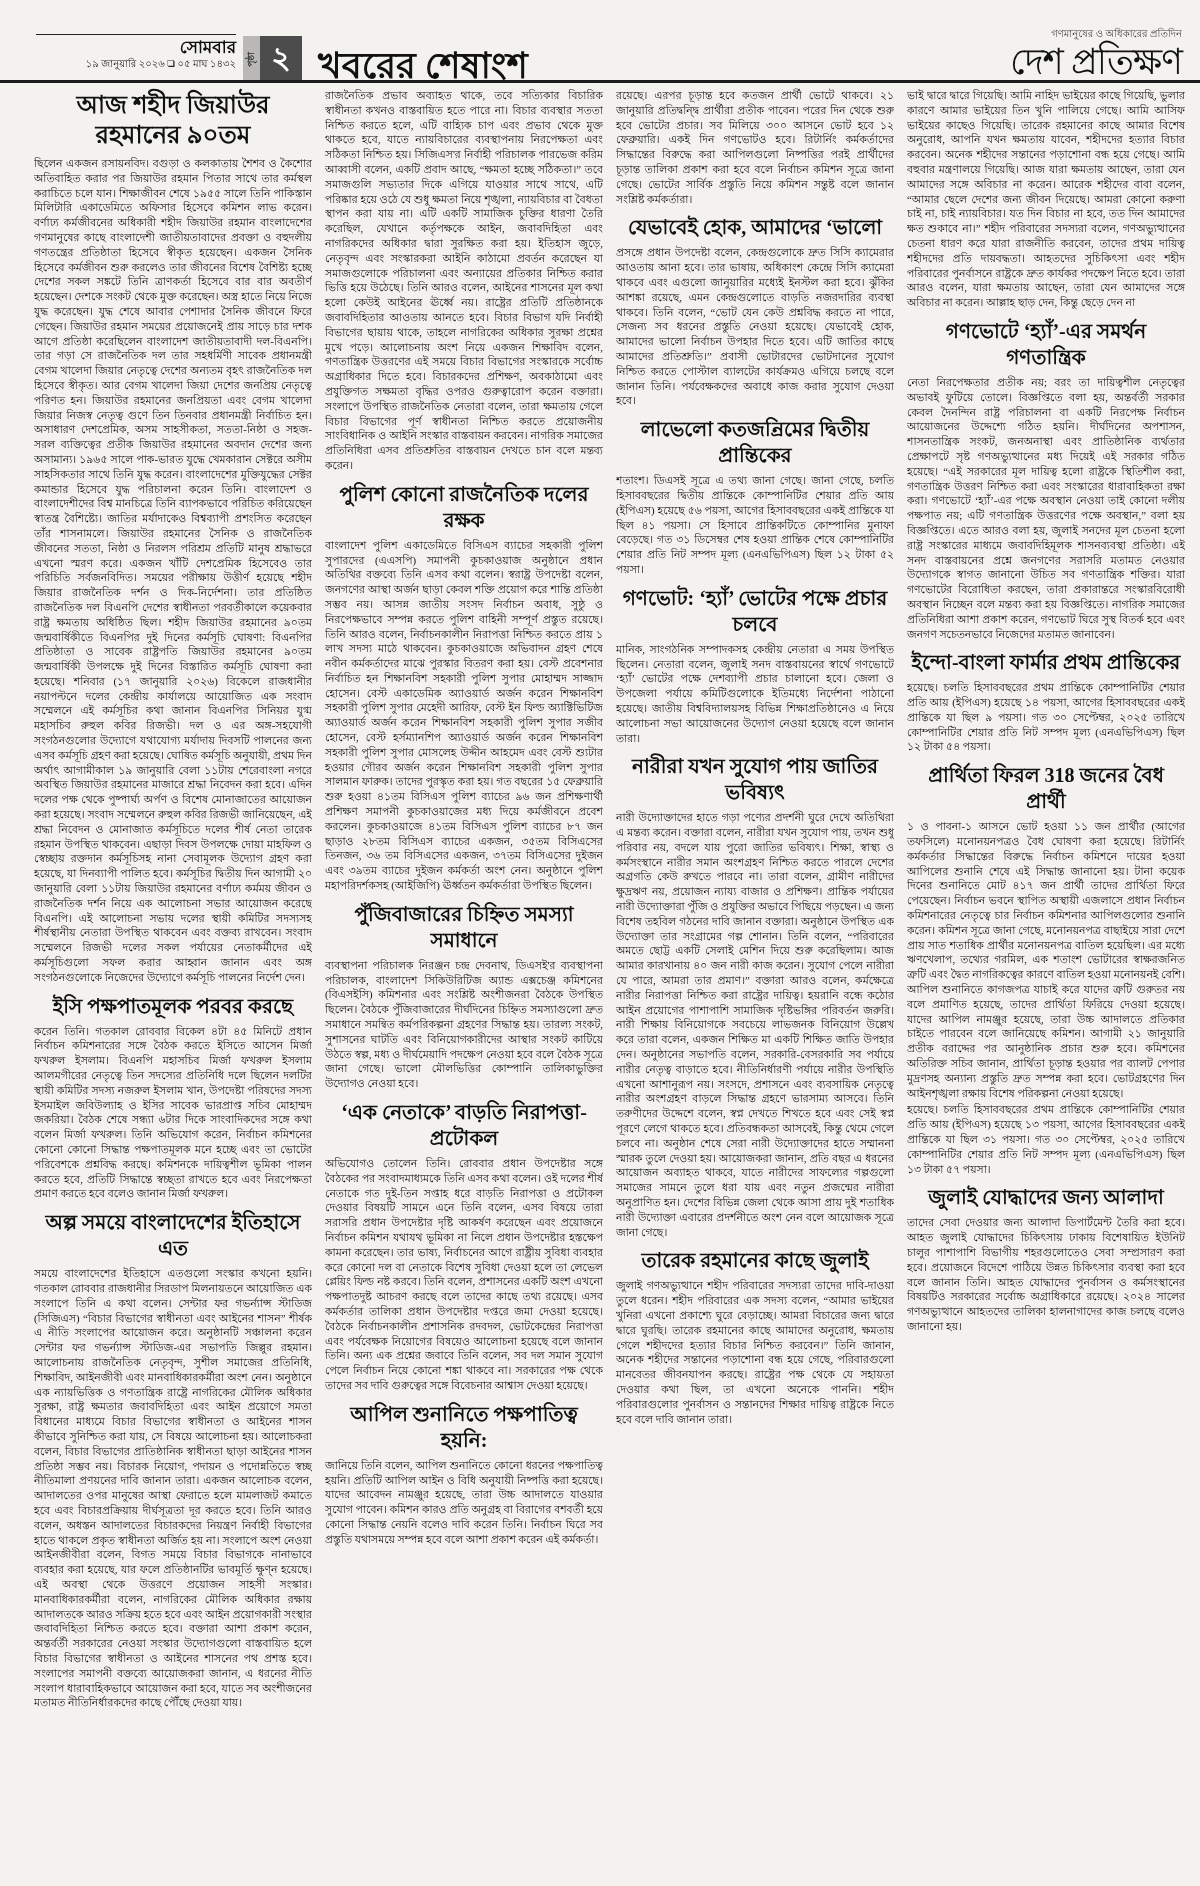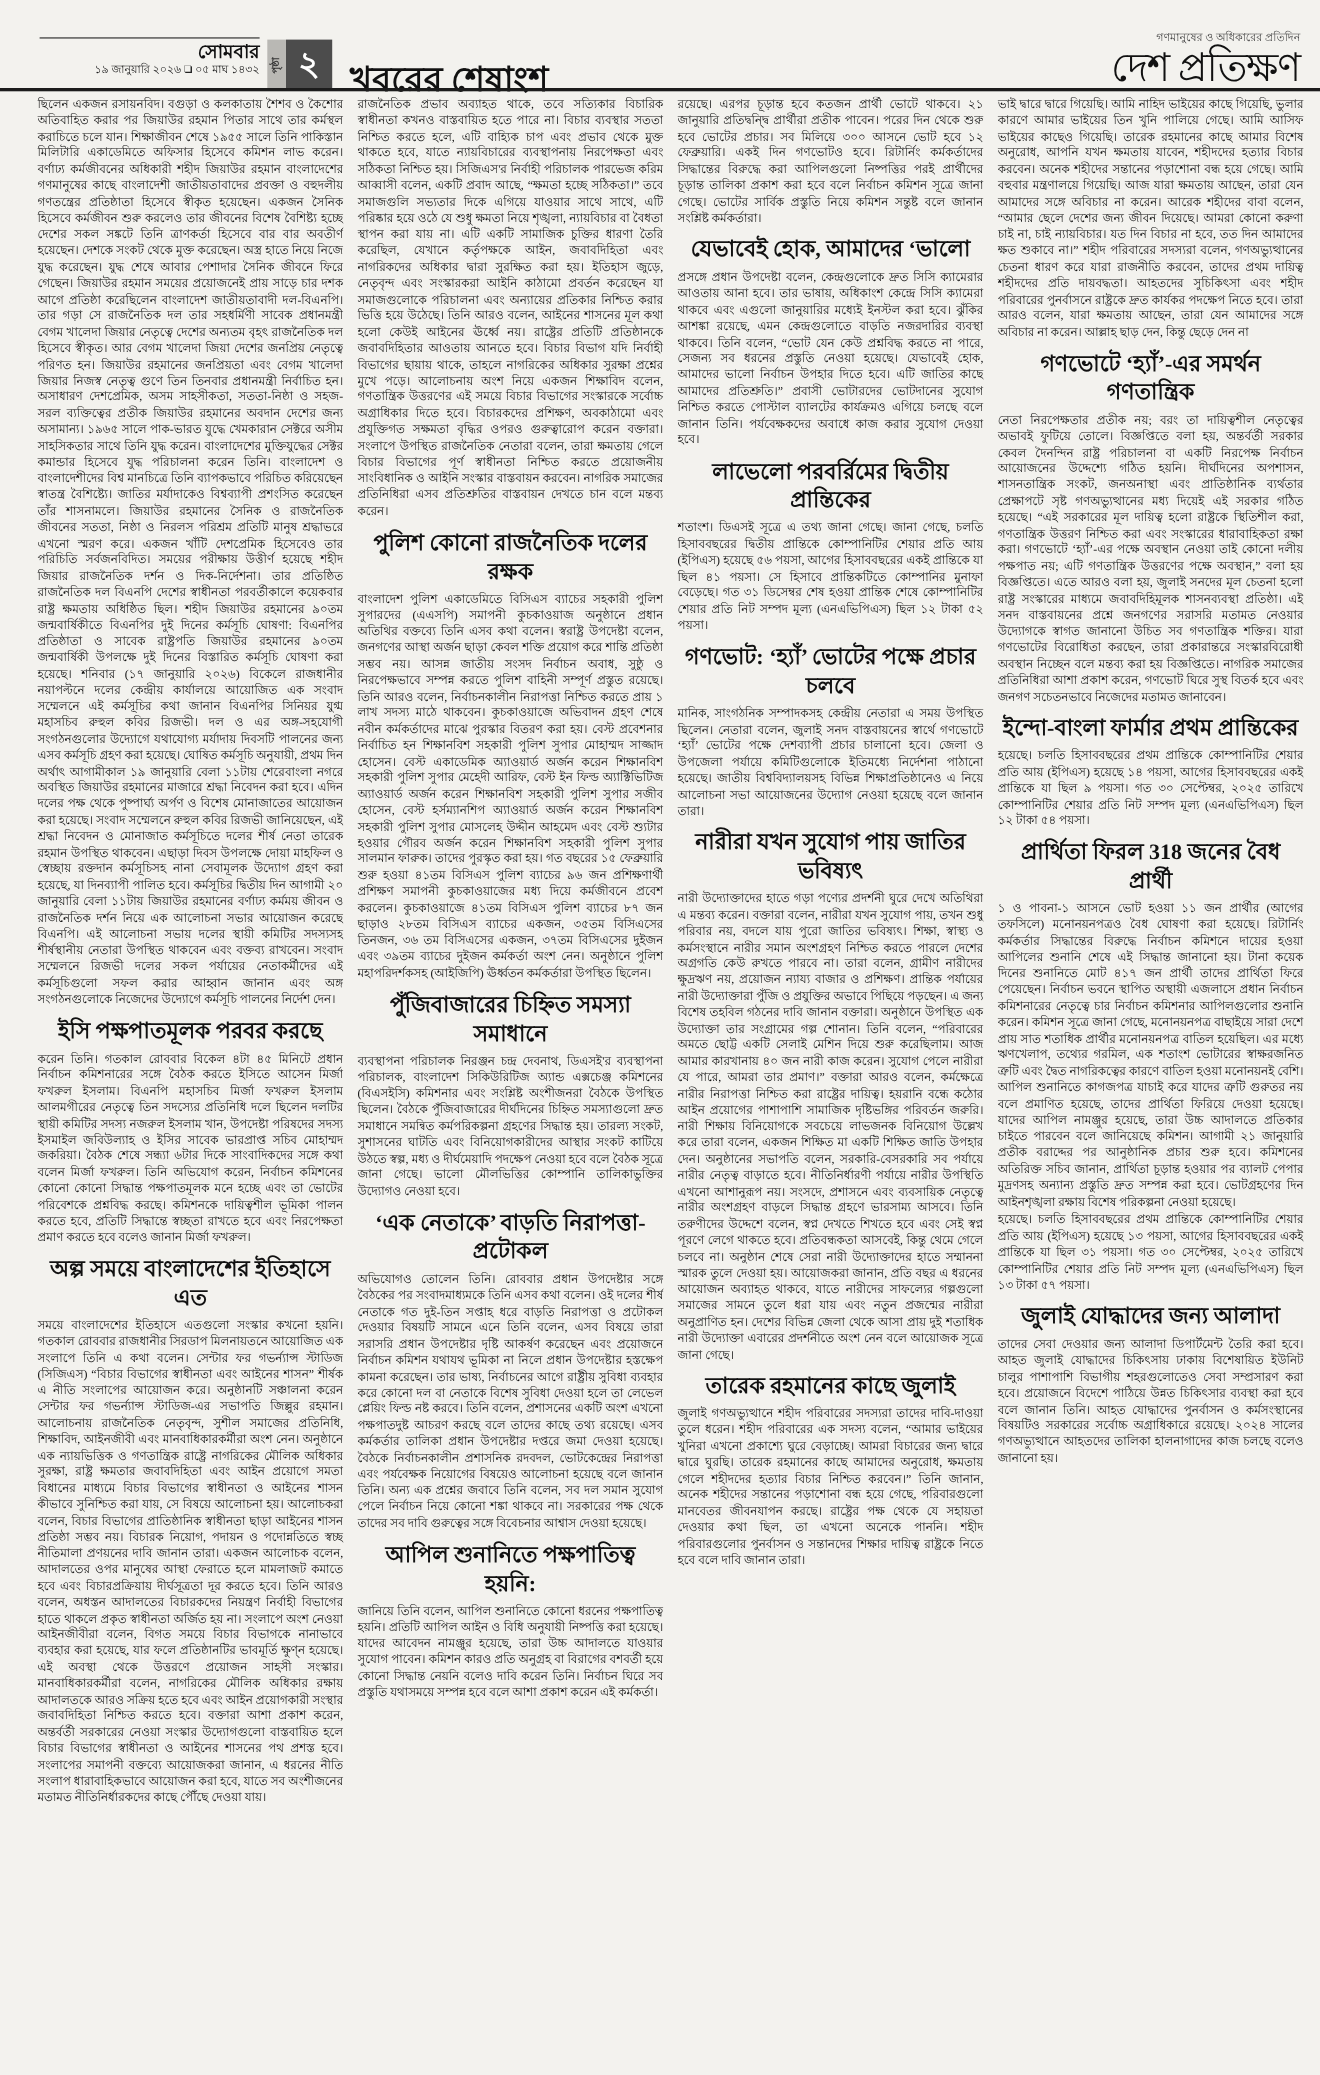--- a/index.html
+++ b/index.html
@@ -13,21 +13,21 @@
   
   .masthead{position:absolute;left:0;top:0;width:1200px;height:82px;}
   .date-block{position:absolute;left:36px;top:34px;width:200px;text-align:right;}
   .date-block .rule{border-top:1.5px solid #222;margin-bottom:3px;}
   .day{font-weight:bold;font-size:17px;line-height:19px;}
   .dateline{font-size:10px;line-height:13px;color:#222;}
   .pagebox{position:absolute;left:243px;top:36px;height:46px;display:flex;}
   .pagebox .strip{width:17px;background:#b9b8b4;color:#333;display:flex;align-items:center;justify-content:center;}
   .pagebox .strip span{transform:rotate(-90deg);font-size:9px;font-weight:bold;white-space:nowrap;}
   .pagebox .num{width:42px;background:#4c4c4c;color:#fff;display:flex;align-items:center;justify-content:center;font-size:30px;font-weight:bold;}
-  .section-title{position:absolute;left:318px;top:48px;font-size:31px;font-weight:900;letter-spacing:0;}
+  .section-title{position:absolute;left:318px;top:38px;font-size:36px;font-weight:900;letter-spacing:0;}
   .brand-block{position:absolute;right:18px;top:26px;text-align:right;}
   .brand-tagline{font-size:10px;color:#444;margin-bottom:1px;}
   .brand{font-size:36px;font-weight:400;line-height:36px;letter-spacing:-1px;}
   .head-rule{position:absolute;left:0;top:80px;width:1200px;border-top:3px solid #1c1c1c;}
 
   
   .cols{position:absolute;left:34px;top:88px;width:1152px;height:1792px;
         display:flex;gap:13px;}
   .col{width:278px;height:1792px;overflow:hidden;}
   .headline{font-size:24.5px;font-weight:900;text-align:center;line-height:30px;margin:2px 0 6px 0;}
@@ -55,20 +55,21 @@
     <div class="section-title">খবরের শেষাংশ</div>
     <div class="brand-block">
       <div class="brand-tagline">গণমানুষের ও অধিকারের প্রতিদিন</div>
       <div class="brand">দেশ প্রতিক্ষণ</div>
     </div>
     <div class="head-rule"></div>
   </div>
 
   <div class="cols">
     <div class="col">
+        <div class="headline">আজ শহীদ জিয়াউর রহমানের ৯০তম</div>
         <div class="para">ছিলেন একজন রসায়নবিদ। বগুড়া ও কলকাতায় শৈশব ও কৈশোর অতিবাহিত করার পর জিয়াউর রহমান পিতার সাথে তার কর্মস্থল করাচিতে চলে যান। শিক্ষাজীবন শেষে ১৯৫৫ সালে তিনি পাকিস্তান মিলিটারি একাডেমিতে অফিসার হিসেবে কমিশন লাভ করেন। বর্ণাঢ্য কর্মজীবনের অধিকারী শহীদ জিয়াউর রহমান বাংলাদেশের গণমানুষের কাছে বাংলাদেশী জাতীয়তাবাদের প্রবক্তা ও বহুদলীয় গণতন্ত্রের প্রতিষ্ঠাতা হিসেবে স্বীকৃত হয়েছেন। একজন সৈনিক হিসেবে কর্মজীবন শুরু করলেও তার জীবনের বিশেষ বৈশিষ্ট্য হচ্ছে দেশের সকল সঙ্কটে তিনি ত্রাণকর্তা হিসেবে বার বার অবতীর্ণ হয়েছেন। দেশকে সংকট থেকে মুক্ত করেছেন। অস্ত্র হাতে নিয়ে নিজে যুদ্ধ করেছেন। যুদ্ধ শেষে আবার পেশাদার সৈনিক জীবনে ফিরে গেছেন। জিয়াউর রহমান সময়ের প্রয়োজনেই প্রায় সাড়ে চার দশক আগে প্রতিষ্ঠা করেছিলেন বাংলাদেশ জাতীয়তাবাদী দল-বিএনপি। তার গড়া সে রাজনৈতিক দল তার সহধর্মিণী সাবেক প্রধানমন্ত্রী বেগম খালেদা জিয়ার নেতৃত্বে দেশের অন্যতম বৃহৎ রাজনৈতিক দল হিসেবে স্বীকৃত। আর বেগম খালেদা জিয়া দেশের জনপ্রিয় নেতৃত্বে পরিণত হন। জিয়াউর রহমানের জনপ্রিয়তা এবং বেগম খালেদা জিয়ার নিজস্ব নেতৃত্ব গুণে তিন তিনবার প্রধানমন্ত্রী নির্বাচিত হন। অসাধারণ দেশপ্রেমিক, অসম সাহসীকতা, সততা-নিষ্ঠা ও সহজ-সরল ব্যক্তিত্বের প্রতীক জিয়াউর রহমানের অবদান দেশের জন্য অসামান্য। ১৯৬৫ সালে পাক-ভারত যুদ্ধে খেমকারান সেক্টরে অসীম সাহসিকতার সাথে তিনি যুদ্ধ করেন। বাংলাদেশের মুক্তিযুদ্ধের সেক্টর কমান্ডার হিসেবে যুদ্ধ পরিচালনা করেন তিনি। বাংলাদেশ ও বাংলাদেশীদের বিশ্ব মানচিত্রে তিনি ব্যাপকভাবে পরিচিত করিয়েছেন স্বাতন্ত্র বৈশিষ্ট্যে। জাতির মর্যাদাকেও বিশ্বব্যাপী প্রশংসিত করেছেন তাঁর শাসনামলে। জিয়াউর রহমানের সৈনিক ও রাজনৈতিক জীবনের সততা, নিষ্ঠা ও নিরলস পরিশ্রম প্রতিটি মানুষ শ্রদ্ধাভরে এখনো স্মরণ করে। একজন খাঁটি দেশপ্রেমিক হিসেবেও তার পরিচিতি সর্বজনবিদিত। সময়ের পরীক্ষায় উত্তীর্ণ হয়েছে শহীদ জিয়ার রাজনৈতিক দর্শন ও দিক-নির্দেশনা। তার প্রতিষ্ঠিত রাজনৈতিক দল বিএনপি দেশের স্বাধীনতা পরবর্তীকালে কয়েকবার রাষ্ট্র ক্ষমতায় অধিষ্ঠিত ছিল। শহীদ জিয়াউর রহমানের ৯০তম জন্মবার্ষিকীতে বিএনপির দুই দিনের কর্মসূচি ঘোষণা: বিএনপির প্রতিষ্ঠাতা ও সাবেক রাষ্ট্রপতি জিয়াউর রহমানের ৯০তম জন্মবার্ষিকী উপলক্ষে দুই দিনের বিস্তারিত কর্মসূচি ঘোষণা করা হয়েছে। শনিবার (১৭ জানুয়ারি ২০২৬) বিকেলে রাজধানীর নয়াপল্টনে দলের কেন্দ্রীয় কার্যালয়ে আয়োজিত এক সংবাদ সম্মেলনে এই কর্মসূচির কথা জানান বিএনপির সিনিয়র যুগ্ম মহাসচিব রুহুল কবির রিজভী। দল ও এর অঙ্গ-সহযোগী সংগঠনগুলোর উদ্যোগে যথাযোগ্য মর্যাদায় দিবসটি পালনের জন্য এসব কর্মসূচি গ্রহণ করা হয়েছে। ঘোষিত কর্মসূচি অনুযায়ী, প্রথম দিন অর্থাৎ আগামীকাল ১৯ জানুয়ারি বেলা ১১টায় শেরেবাংলা নগরে অবস্থিত জিয়াউর রহমানের মাজারে শ্রদ্ধা নিবেদন করা হবে। এদিন দলের পক্ষ থেকে পুষ্পার্ঘ্য অর্পণ ও বিশেষ মোনাজাতের আয়োজন করা হয়েছে। সংবাদ সম্মেলনে রুহুল কবির রিজভী জানিয়েছেন, এই শ্রদ্ধা নিবেদন ও মোনাজাত কর্মসূচিতে দলের শীর্ষ নেতা তারেক রহমান উপস্থিত থাকবেন। এছাড়া দিবস উপলক্ষে দোয়া মাহফিল ও স্বেচ্ছায় রক্তদান কর্মসূচিসহ নানা সেবামূলক উদ্যোগ গ্রহণ করা হয়েছে, যা দিনব্যাপী পালিত হবে। কর্মসূচির দ্বিতীয় দিন আগামী ২০ জানুয়ারি বেলা ১১টায় জিয়াউর রহমানের বর্ণাঢ্য কর্মময় জীবন ও রাজনৈতিক দর্শন নিয়ে এক আলোচনা সভার আয়োজন করেছে বিএনপি। এই আলোচনা সভায় দলের স্থায়ী কমিটির সদস্যসহ শীর্ষস্থানীয় নেতারা উপস্থিত থাকবেন এবং বক্তব্য রাখবেন। সংবাদ সম্মেলনে রিজভী দলের সকল পর্যায়ের নেতাকর্মীদের এই কর্মসূচিগুলো সফল করার আহ্বান জানান এবং অঙ্গ সংগঠনগুলোকে নিজেদের উদ্যোগে কর্মসূচি পালনের নির্দেশ দেন।</div>
         <div class="subhead">ইসি পক্ষপাতমূলক পরবর করছে</div>
         <div class="para">করেন তিনি। গতকাল রোববার বিকেল ৪টা ৪৫ মিনিটে প্রধান নির্বাচন কমিশনারের সঙ্গে বৈঠক করতে ইসিতে আসেন মির্জা ফখরুল ইসলাম। বিএনপি মহাসচিব মির্জা ফখরুল ইসলাম আলমগীরের নেতৃত্বে তিন সদস্যের প্রতিনিধি দলে ছিলেন দলটির স্থায়ী কমিটির সদস্য নজরুল ইসলাম খান, উপদেষ্টা পরিষদের সদস্য ইসমাইল জবিউল্যাহ ও ইসির সাবেক ভারপ্রাপ্ত সচিব মোহাম্মদ জকরিয়া। বৈঠক শেষে সন্ধ্যা ৬টার দিকে সাংবাদিকদের সঙ্গে কথা বলেন মির্জা ফখরুল। তিনি অভিযোগ করেন, নির্বাচন কমিশনের কোনো কোনো সিদ্ধান্ত পক্ষপাতমূলক মনে হচ্ছে এবং তা ভোটের পরিবেশকে প্রশ্নবিদ্ধ করছে। কমিশনকে দায়িত্বশীল ভূমিকা পালন করতে হবে, প্রতিটি সিদ্ধান্তে স্বচ্ছতা রাখতে হবে এবং নিরপেক্ষতা প্রমাণ করতে হবে বলেও জানান মির্জা ফখরুল।</div>
         <div class="subhead">অল্প সময়ে বাংলাদেশের ইতিহাসে এত</div>
         <div class="para">সময়ে বাংলাদেশের ইতিহাসে এতগুলো সংস্কার কখনো হয়নি। গতকাল রোববার রাজধানীর সিরডাপ মিলনায়তনে আয়োজিত এক সংলাপে তিনি এ কথা বলেন। সেন্টার ফর গভর্ন্যান্স স্টাডিজ (সিজিএস) “বিচার বিভাগের স্বাধীনতা এবং আইনের শাসন” শীর্ষক এ নীতি সংলাপের আয়োজন করে। অনুষ্ঠানটি সঞ্চালনা করেন সেন্টার ফর গভর্ন্যান্স স্টাডিজ-এর সভাপতি জিল্লুর রহমান। আলোচনায় রাজনৈতিক নেতৃবৃন্দ, সুশীল সমাজের প্রতিনিধি, শিক্ষাবিদ, আইনজীবী এবং মানবাধিকারকর্মীরা অংশ নেন। অনুষ্ঠানে এক ন্যায়ভিত্তিক ও গণতান্ত্রিক রাষ্ট্রে নাগরিকের মৌলিক অধিকার সুরক্ষা, রাষ্ট্র ক্ষমতার জবাবদিহিতা এবং আইন প্রয়োগে সমতা বিধানের মাধ্যমে বিচার বিভাগের স্বাধীনতা ও আইনের শাসন কীভাবে সুনিশ্চিত করা যায়, সে বিষয়ে আলোচনা হয়। আলোচকরা বলেন, বিচার বিভাগের প্রাতিষ্ঠানিক স্বাধীনতা ছাড়া আইনের শাসন প্রতিষ্ঠা সম্ভব নয়। বিচারক নিয়োগ, পদায়ন ও পদোন্নতিতে স্বচ্ছ নীতিমালা প্রণয়নের দাবি জানান তারা। একজন আলোচক বলেন, আদালতের ওপর মানুষের আস্থা ফেরাতে হলে মামলাজট কমাতে হবে এবং বিচারপ্রক্রিয়ায় দীর্ঘসূত্রতা দূর করতে হবে। তিনি আরও বলেন, অধস্তন আদালতের বিচারকদের নিয়ন্ত্রণ নির্বাহী বিভাগের হাতে থাকলে প্রকৃত স্বাধীনতা অর্জিত হয় না। সংলাপে অংশ নেওয়া আইনজীবীরা বলেন, বিগত সময়ে বিচার বিভাগকে নানাভাবে ব্যবহার করা হয়েছে, যার ফলে প্রতিষ্ঠানটির ভাবমূর্তি ক্ষুণ্ন হয়েছে। এই অবস্থা থেকে উত্তরণে প্রয়োজন সাহসী সংস্কার। মানবাধিকারকর্মীরা বলেন, নাগরিকের মৌলিক অধিকার রক্ষায় আদালতকে আরও সক্রিয় হতে হবে এবং আইন প্রয়োগকারী সংস্থার জবাবদিহিতা নিশ্চিত করতে হবে। বক্তারা আশা প্রকাশ করেন, অন্তর্বর্তী সরকারের নেওয়া সংস্কার উদ্যোগগুলো বাস্তবায়িত হলে বিচার বিভাগের স্বাধীনতা ও আইনের শাসনের পথ প্রশস্ত হবে। সংলাপের সমাপনী বক্তব্যে আয়োজকরা জানান, এ ধরনের নীতি সংলাপ ধারাবাহিকভাবে আয়োজন করা হবে, যাতে সব অংশীজনের মতামত নীতিনির্ধারকদের কাছে পৌঁছে দেওয়া যায়।</div>
       </div>
     <div class="col">
         <div class="para">রাজনৈতিক প্রভাব অব্যাহত থাকে, তবে সত্যিকার বিচারিক স্বাধীনতা কখনও বাস্তবায়িত হতে পারে না। বিচার ব্যবস্থার সততা নিশ্চিত করতে হলে, এটি বাহ্যিক চাপ এবং প্রভাব থেকে মুক্ত থাকতে হবে, যাতে ন্যায়বিচারের ব্যবস্থাপনায় নিরপেক্ষতা এবং সঠিকতা নিশ্চিত হয়। সিজিএস'র নির্বাহী পরিচালক পারভেজ করিম আব্বাসী বলেন, একটি প্রবাদ আছে, “ক্ষমতা হচ্ছে সঠিকতা।” তবে সমাজগুলি সভ্যতার দিকে এগিয়ে যাওয়ার সাথে সাথে, এটি পরিষ্কার হয়ে ওঠে যে শুধু ক্ষমতা নিয়ে শৃঙ্খলা, ন্যায়বিচার বা বৈধতা স্থাপন করা যায় না। এটি একটি সামাজিক চুক্তির ধারণা তৈরি করেছিল, যেখানে কর্তৃপক্ষকে আইন, জবাবদিহিতা এবং নাগরিকদের অধিকার দ্বারা সুরক্ষিত করা হয়। ইতিহাস জুড়ে, নেতৃবৃন্দ এবং সংস্কারকরা আইনি কাঠামো প্রবর্তন করেছেন যা সমাজগুলোকে পরিচালনা এবং অন্যায়ের প্রতিকার নিশ্চিত করার ভিত্তি হয়ে উঠেছে। তিনি আরও বলেন, আইনের শাসনের মূল কথা হলো কেউই আইনের ঊর্ধ্বে নয়। রাষ্ট্রের প্রতিটি প্রতিষ্ঠানকে জবাবদিহিতার আওতায় আনতে হবে। বিচার বিভাগ যদি নির্বাহী বিভাগের ছায়ায় থাকে, তাহলে নাগরিকের অধিকার সুরক্ষা প্রশ্নের মুখে পড়ে। আলোচনায় অংশ নিয়ে একজন শিক্ষাবিদ বলেন, গণতান্ত্রিক উত্তরণের এই সময়ে বিচার বিভাগের সংস্কারকে সর্বোচ্চ অগ্রাধিকার দিতে হবে। বিচারকদের প্রশিক্ষণ, অবকাঠামো এবং প্রযুক্তিগত সক্ষমতা বৃদ্ধির ওপরও গুরুত্বারোপ করেন বক্তারা। সংলাপে উপস্থিত রাজনৈতিক নেতারা বলেন, তারা ক্ষমতায় গেলে বিচার বিভাগের পূর্ণ স্বাধীনতা নিশ্চিত করতে প্রয়োজনীয় সাংবিধানিক ও আইনি সংস্কার বাস্তবায়ন করবেন। নাগরিক সমাজের প্রতিনিধিরা এসব প্রতিশ্রুতির বাস্তবায়ন দেখতে চান বলে মন্তব্য করেন।</div>
         <div class="subhead">পুলিশ কোনো রাজনৈতিক দলের রক্ষক</div>
         <div class="para">বাংলাদেশ পুলিশ একাডেমিতে বিসিএস ব্যাচের সহকারী পুলিশ সুপারদের (এএসপি) সমাপনী কুচকাওয়াজ অনুষ্ঠানে প্রধান অতিথির বক্তব্যে তিনি এসব কথা বলেন। স্বরাষ্ট্র উপদেষ্টা বলেন, জনগণের আস্থা অর্জন ছাড়া কেবল শক্তি প্রয়োগ করে শান্তি প্রতিষ্ঠা সম্ভব নয়। আসন্ন জাতীয় সংসদ নির্বাচন অবাধ, সুষ্ঠু ও নিরপেক্ষভাবে সম্পন্ন করতে পুলিশ বাহিনী সম্পূর্ণ প্রস্তুত রয়েছে। তিনি আরও বলেন, নির্বাচনকালীন নিরাপত্তা নিশ্চিত করতে প্রায় ১ লাখ সদস্য মাঠে থাকবেন। কুচকাওয়াজে অভিবাদন গ্রহণ শেষে নবীন কর্মকর্তাদের মাঝে পুরস্কার বিতরণ করা হয়। বেস্ট প্রবেশনার নির্বাচিত হন শিক্ষানবিশ সহকারী পুলিশ সুপার মোহাম্মদ সাজ্জাদ হোসেন। বেস্ট একাডেমিক অ্যাওয়ার্ড অর্জন করেন শিক্ষানবিশ সহকারী পুলিশ সুপার মেহেদী আরিফ, বেস্ট ইন ফিল্ড অ্যাক্টিভিটিজ অ্যাওয়ার্ড অর্জন করেন শিক্ষানবিশ সহকারী পুলিশ সুপার সজীব হোসেন, বেস্ট হর্সম্যানশিপ অ্যাওয়ার্ড অর্জন করেন শিক্ষানবিশ সহকারী পুলিশ সুপার মোসলেহ উদ্দীন আহমেদ এবং বেস্ট শ্যুটার হওয়ার গৌরব অর্জন করেন শিক্ষানবিশ সহকারী পুলিশ সুপার সালমান ফারুক। তাদের পুরস্কৃত করা হয়। গত বছরের ১৫ ফেব্রুয়ারি শুরু হওয়া ৪১তম বিসিএস পুলিশ ব্যাচের ৯৬ জন প্রশিক্ষণার্থী প্রশিক্ষণ সমাপনী কুচকাওয়াজের মধ্য দিয়ে কর্মজীবনে প্রবেশ করলেন। কুচকাওয়াজে ৪১তম বিসিএস পুলিশ ব্যাচের ৮৭ জন ছাড়াও ২৮তম বিসিএস ব্যাচের একজন, ৩৫তম বিসিএসের তিনজন, ৩৬ তম বিসিএসের একজন, ৩৭তম বিসিএসের দুইজন এবং ৩৯তম ব্যাচের দুইজন কর্মকর্তা অংশ নেন। অনুষ্ঠানে পুলিশ মহাপরিদর্শকসহ (আইজিপি) ঊর্ধ্বতন কর্মকর্তারা উপস্থিত ছিলেন।</div>
@@ -76,21 +77,21 @@
         <div class="para">ব্যবস্থাপনা পরিচালক নিরঞ্জন চন্দ্র দেবনাথ, ডিএসই'র ব্যবস্থাপনা পরিচালক, বাংলাদেশ সিকিউরিটিজ অ্যান্ড এক্সচেঞ্জ কমিশনের (বিএসইসি) কমিশনার এবং সংশ্লিষ্ট অংশীজনরা বৈঠকে উপস্থিত ছিলেন। বৈঠকে পুঁজিবাজারের দীর্ঘদিনের চিহ্নিত সমস্যাগুলো দ্রুত সমাধানে সমন্বিত কর্মপরিকল্পনা গ্রহণের সিদ্ধান্ত হয়। তারল্য সংকট, সুশাসনের ঘাটতি এবং বিনিয়োগকারীদের আস্থার সংকট কাটিয়ে উঠতে স্বল্প, মধ্য ও দীর্ঘমেয়াদি পদক্ষেপ নেওয়া হবে বলে বৈঠক সূত্রে জানা গেছে। ভালো মৌলভিত্তির কোম্পানি তালিকাভুক্তির উদ্যোগও নেওয়া হবে।</div>
         <div class="subhead">‘এক নেতাকে’ বাড়তি নিরাপত্তা-প্রটোকল</div>
         <div class="para">অভিযোগও তোলেন তিনি। রোববার প্রধান উপদেষ্টার সঙ্গে বৈঠকের পর সংবাদমাধ্যমকে তিনি এসব কথা বলেন। ওই দলের শীর্ষ নেতাকে গত দুই-তিন সপ্তাহ ধরে বাড়তি নিরাপত্তা ও প্রটোকল দেওয়ার বিষয়টি সামনে এনে তিনি বলেন, এসব বিষয়ে তারা সরাসরি প্রধান উপদেষ্টার দৃষ্টি আকর্ষণ করেছেন এবং প্রয়োজনে নির্বাচন কমিশন যথাযথ ভূমিকা না নিলে প্রধান উপদেষ্টার হস্তক্ষেপ কামনা করেছেন। তার ভাষ্য, নির্বাচনের আগে রাষ্ট্রীয় সুবিধা ব্যবহার করে কোনো দল বা নেতাকে বিশেষ সুবিধা দেওয়া হলে তা লেভেল প্লেয়িং ফিল্ড নষ্ট করবে। তিনি বলেন, প্রশাসনের একটি অংশ এখনো পক্ষপাতদুষ্ট আচরণ করছে বলে তাদের কাছে তথ্য রয়েছে। এসব কর্মকর্তার তালিকা প্রধান উপদেষ্টার দপ্তরে জমা দেওয়া হয়েছে। বৈঠকে নির্বাচনকালীন প্রশাসনিক রদবদল, ভোটকেন্দ্রের নিরাপত্তা এবং পর্যবেক্ষক নিয়োগের বিষয়েও আলোচনা হয়েছে বলে জানান তিনি। অন্য এক প্রশ্নের জবাবে তিনি বলেন, সব দল সমান সুযোগ পেলে নির্বাচন নিয়ে কোনো শঙ্কা থাকবে না। সরকারের পক্ষ থেকে তাদের সব দাবি গুরুত্বের সঙ্গে বিবেচনার আশ্বাস দেওয়া হয়েছে।</div>
         <div class="subhead">আপিল শুনানিতে পক্ষপাতিত্ব হয়নি:</div>
         <div class="para">জানিয়ে তিনি বলেন, আপিল শুনানিতে কোনো ধরনের পক্ষপাতিত্ব হয়নি। প্রতিটি আপিল আইন ও বিধি অনুযায়ী নিষ্পত্তি করা হয়েছে। যাদের আবেদন নামঞ্জুর হয়েছে, তারা উচ্চ আদালতে যাওয়ার সুযোগ পাবেন। কমিশন কারও প্রতি অনুগ্রহ বা বিরাগের বশবর্তী হয়ে কোনো সিদ্ধান্ত নেয়নি বলেও দাবি করেন তিনি। নির্বাচন ঘিরে সব প্রস্তুতি যথাসময়ে সম্পন্ন হবে বলে আশা প্রকাশ করেন এই কর্মকর্তা।</div>
       </div>
     <div class="col">
         <div class="para">রয়েছে। এরপর চূড়ান্ত হবে কতজন প্রার্থী ভোটে থাকবে। ২১ জানুয়ারি প্রতিদ্বন্দ্বি প্রার্থীরা প্রতীক পাবেন। পরের দিন থেকে শুরু হবে ভোটের প্রচার। সব মিলিয়ে ৩০০ আসনে ভোট হবে ১২ ফেব্রুয়ারি। একই দিন গণভোটও হবে। রিটার্নিং কর্মকর্তাদের সিদ্ধান্তের বিরুদ্ধে করা আপিলগুলো নিষ্পত্তির পরই প্রার্থীদের চূড়ান্ত তালিকা প্রকাশ করা হবে বলে নির্বাচন কমিশন সূত্রে জানা গেছে। ভোটের সার্বিক প্রস্তুতি নিয়ে কমিশন সন্তুষ্ট বলে জানান সংশ্লিষ্ট কর্মকর্তারা।</div>
         <div class="subhead">যেভাবেই হোক, আমাদের ‘ভালো</div>
         <div class="para">প্রসঙ্গে প্রধান উপদেষ্টা বলেন, কেন্দ্রগুলোকে দ্রুত সিসি ক্যামেরার আওতায় আনা হবে। তার ভাষায়, অধিকাংশ কেন্দ্রে সিসি ক্যামেরা থাকবে এবং এগুলো জানুয়ারির মধ্যেই ইনস্টল করা হবে। ঝুঁকির আশঙ্কা রয়েছে, এমন কেন্দ্রগুলোতে বাড়তি নজরদারির ব্যবস্থা থাকবে। তিনি বলেন, “ভোট যেন কেউ প্রশ্নবিদ্ধ করতে না পারে, সেজন্য সব ধরনের প্রস্তুতি নেওয়া হয়েছে। যেভাবেই হোক, আমাদের ভালো নির্বাচন উপহার দিতে হবে। এটি জাতির কাছে আমাদের প্রতিশ্রুতি।” প্রবাসী ভোটারদের ভোটদানের সুযোগ নিশ্চিত করতে পোস্টাল ব্যালটের কার্যক্রমও এগিয়ে চলছে বলে জানান তিনি। পর্যবেক্ষকদের অবাধে কাজ করার সুযোগ দেওয়া হবে।</div>
-        <div class="subhead">লাভেলো পরবর্রিমের দ্বিতীয় প্রান্তিকের</div>
+        <div class="subhead">লাভেলো কতজন্রিমের দ্বিতীয় প্রান্তিকের</div>
         <div class="para">শতাংশ। ডিএসই সূত্রে এ তথ্য জানা গেছে। জানা গেছে, চলতি হিসাববছরের দ্বিতীয় প্রান্তিকে কোম্পানিটির শেয়ার প্রতি আয় (ইপিএস) হয়েছে ৫৬ পয়সা, আগের হিসাববছরের একই প্রান্তিকে যা ছিল ৪১ পয়সা। সে হিসাবে প্রান্তিকটিতে কোম্পানির মুনাফা বেড়েছে। গত ৩১ ডিসেম্বর শেষ হওয়া প্রান্তিক শেষে কোম্পানিটির শেয়ার প্রতি নিট সম্পদ মূল্য (এনএভিপিএস) ছিল ১২ টাকা ৫২ পয়সা।</div>
         <div class="subhead">গণভোট: ‘হ্যাঁ’ ভোটের পক্ষে প্রচার চলবে</div>
         <div class="para">মানিক, সাংগঠনিক সম্পাদকসহ কেন্দ্রীয় নেতারা এ সময় উপস্থিত ছিলেন। নেতারা বলেন, জুলাই সনদ বাস্তবায়নের স্বার্থে গণভোটে ‘হ্যাঁ’ ভোটের পক্ষে দেশব্যাপী প্রচার চালানো হবে। জেলা ও উপজেলা পর্যায়ে কমিটিগুলোকে ইতিমধ্যে নির্দেশনা পাঠানো হয়েছে। জাতীয় বিশ্ববিদ্যালয়সহ বিভিন্ন শিক্ষাপ্রতিষ্ঠানেও এ নিয়ে আলোচনা সভা আয়োজনের উদ্যোগ নেওয়া হয়েছে বলে জানান তারা।</div>
         <div class="subhead">নারীরা যখন সুযোগ পায় জাতির ভবিষ্যৎ</div>
         <div class="para">নারী উদ্যোক্তাদের হাতে গড়া পণ্যের প্রদর্শনী ঘুরে দেখে অতিথিরা এ মন্তব্য করেন। বক্তারা বলেন, নারীরা যখন সুযোগ পায়, তখন শুধু পরিবার নয়, বদলে যায় পুরো জাতির ভবিষ্যৎ। শিক্ষা, স্বাস্থ্য ও কর্মসংস্থানে নারীর সমান অংশগ্রহণ নিশ্চিত করতে পারলে দেশের অগ্রগতি কেউ রুখতে পারবে না। তারা বলেন, গ্রামীণ নারীদের ক্ষুদ্রঋণ নয়, প্রয়োজন ন্যায্য বাজার ও প্রশিক্ষণ। প্রান্তিক পর্যায়ের নারী উদ্যোক্তারা পুঁজি ও প্রযুক্তির অভাবে পিছিয়ে পড়ছেন। এ জন্য বিশেষ তহবিল গঠনের দাবি জানান বক্তারা। অনুষ্ঠানে উপস্থিত এক উদ্যোক্তা তার সংগ্রামের গল্প শোনান। তিনি বলেন, “পরিবারের অমতে ছোট্ট একটি সেলাই মেশিন দিয়ে শুরু করেছিলাম। আজ আমার কারখানায় ৪০ জন নারী কাজ করেন। সুযোগ পেলে নারীরা যে পারে, আমরা তার প্রমাণ।” বক্তারা আরও বলেন, কর্মক্ষেত্রে নারীর নিরাপত্তা নিশ্চিত করা রাষ্ট্রের দায়িত্ব। হয়রানি বন্ধে কঠোর আইন প্রয়োগের পাশাপাশি সামাজিক দৃষ্টিভঙ্গির পরিবর্তন জরুরি। নারী শিক্ষায় বিনিয়োগকে সবচেয়ে লাভজনক বিনিয়োগ উল্লেখ করে তারা বলেন, একজন শিক্ষিত মা একটি শিক্ষিত জাতি উপহার দেন। অনুষ্ঠানের সভাপতি বলেন, সরকারি-বেসরকারি সব পর্যায়ে নারীর নেতৃত্ব বাড়াতে হবে। নীতিনির্ধারণী পর্যায়ে নারীর উপস্থিতি এখনো আশানুরূপ নয়। সংসদে, প্রশাসনে এবং ব্যবসায়িক নেতৃত্বে নারীর অংশগ্রহণ বাড়লে সিদ্ধান্ত গ্রহণে ভারসাম্য আসবে। তিনি তরুণীদের উদ্দেশে বলেন, স্বপ্ন দেখতে শিখতে হবে এবং সেই স্বপ্ন পূরণে লেগে থাকতে হবে। প্রতিবন্ধকতা আসবেই, কিন্তু থেমে গেলে চলবে না। অনুষ্ঠান শেষে সেরা নারী উদ্যোক্তাদের হাতে সম্মাননা স্মারক তুলে দেওয়া হয়। আয়োজকরা জানান, প্রতি বছর এ ধরনের আয়োজন অব্যাহত থাকবে, যাতে নারীদের সাফল্যের গল্পগুলো সমাজের সামনে তুলে ধরা যায় এবং নতুন প্রজন্মের নারীরা অনুপ্রাণিত হন। দেশের বিভিন্ন জেলা থেকে আসা প্রায় দুই শতাধিক নারী উদ্যোক্তা এবারের প্রদর্শনীতে অংশ নেন বলে আয়োজক সূত্রে জানা গেছে।</div>
         <div class="subhead">তারেক রহমানের কাছে জুলাই</div>
         <div class="para">জুলাই গণঅভ্যুত্থানে শহীদ পরিবারের সদস্যরা তাদের দাবি-দাওয়া তুলে ধরেন। শহীদ পরিবারের এক সদস্য বলেন, “আমার ভাইয়ের খুনিরা এখনো প্রকাশ্যে ঘুরে বেড়াচ্ছে। আমরা বিচারের জন্য দ্বারে দ্বারে ঘুরছি। তারেক রহমানের কাছে আমাদের অনুরোধ, ক্ষমতায় গেলে শহীদদের হত্যার বিচার নিশ্চিত করবেন।” তিনি জানান, অনেক শহীদের সন্তানের পড়াশোনা বন্ধ হয়ে গেছে, পরিবারগুলো মানবেতর জীবনযাপন করছে। রাষ্ট্রের পক্ষ থেকে যে সহায়তা দেওয়ার কথা ছিল, তা এখনো অনেকে পাননি। শহীদ পরিবারগুলোর পুনর্বাসন ও সন্তানদের শিক্ষার দায়িত্ব রাষ্ট্রকে নিতে হবে বলে দাবি জানান তারা।</div>
       </div>
     <div class="col">
         <div class="para">ভাই দ্বারে দ্বারে গিয়েছি। আমি নাহিদ ভাইয়ের কাছে গিয়েছি, ভুলার কারণে আমার ভাইয়ের তিন খুনি পালিয়ে গেছে। আমি আসিফ ভাইয়ের কাছেও গিয়েছি। তারেক রহমানের কাছে আমার বিশেষ অনুরোধ, আপনি যখন ক্ষমতায় যাবেন, শহীদদের হত্যার বিচার করবেন। অনেক শহীদের সন্তানের পড়াশোনা বন্ধ হয়ে গেছে। আমি বহুবার মন্ত্রণালয়ে গিয়েছি। আজ যারা ক্ষমতায় আছেন, তারা যেন আমাদের সঙ্গে অবিচার না করেন। আরেক শহীদের বাবা বলেন, “আমার ছেলে দেশের জন্য জীবন দিয়েছে। আমরা কোনো করুণা চাই না, চাই ন্যায়বিচার। যত দিন বিচার না হবে, তত দিন আমাদের ক্ষত শুকাবে না।” শহীদ পরিবারের সদস্যরা বলেন, গণঅভ্যুত্থানের চেতনা ধারণ করে যারা রাজনীতি করবেন, তাদের প্রথম দায়িত্ব শহীদদের প্রতি দায়বদ্ধতা। আহতদের সুচিকিৎসা এবং শহীদ পরিবারের পুনর্বাসনে রাষ্ট্রকে দ্রুত কার্যকর পদক্ষেপ নিতে হবে। তারা আরও বলেন, যারা ক্ষমতায় আছেন, তারা যেন আমাদের সঙ্গে অবিচার না করেন। আল্লাহ ছাড় দেন, কিন্তু ছেড়ে দেন না</div>

